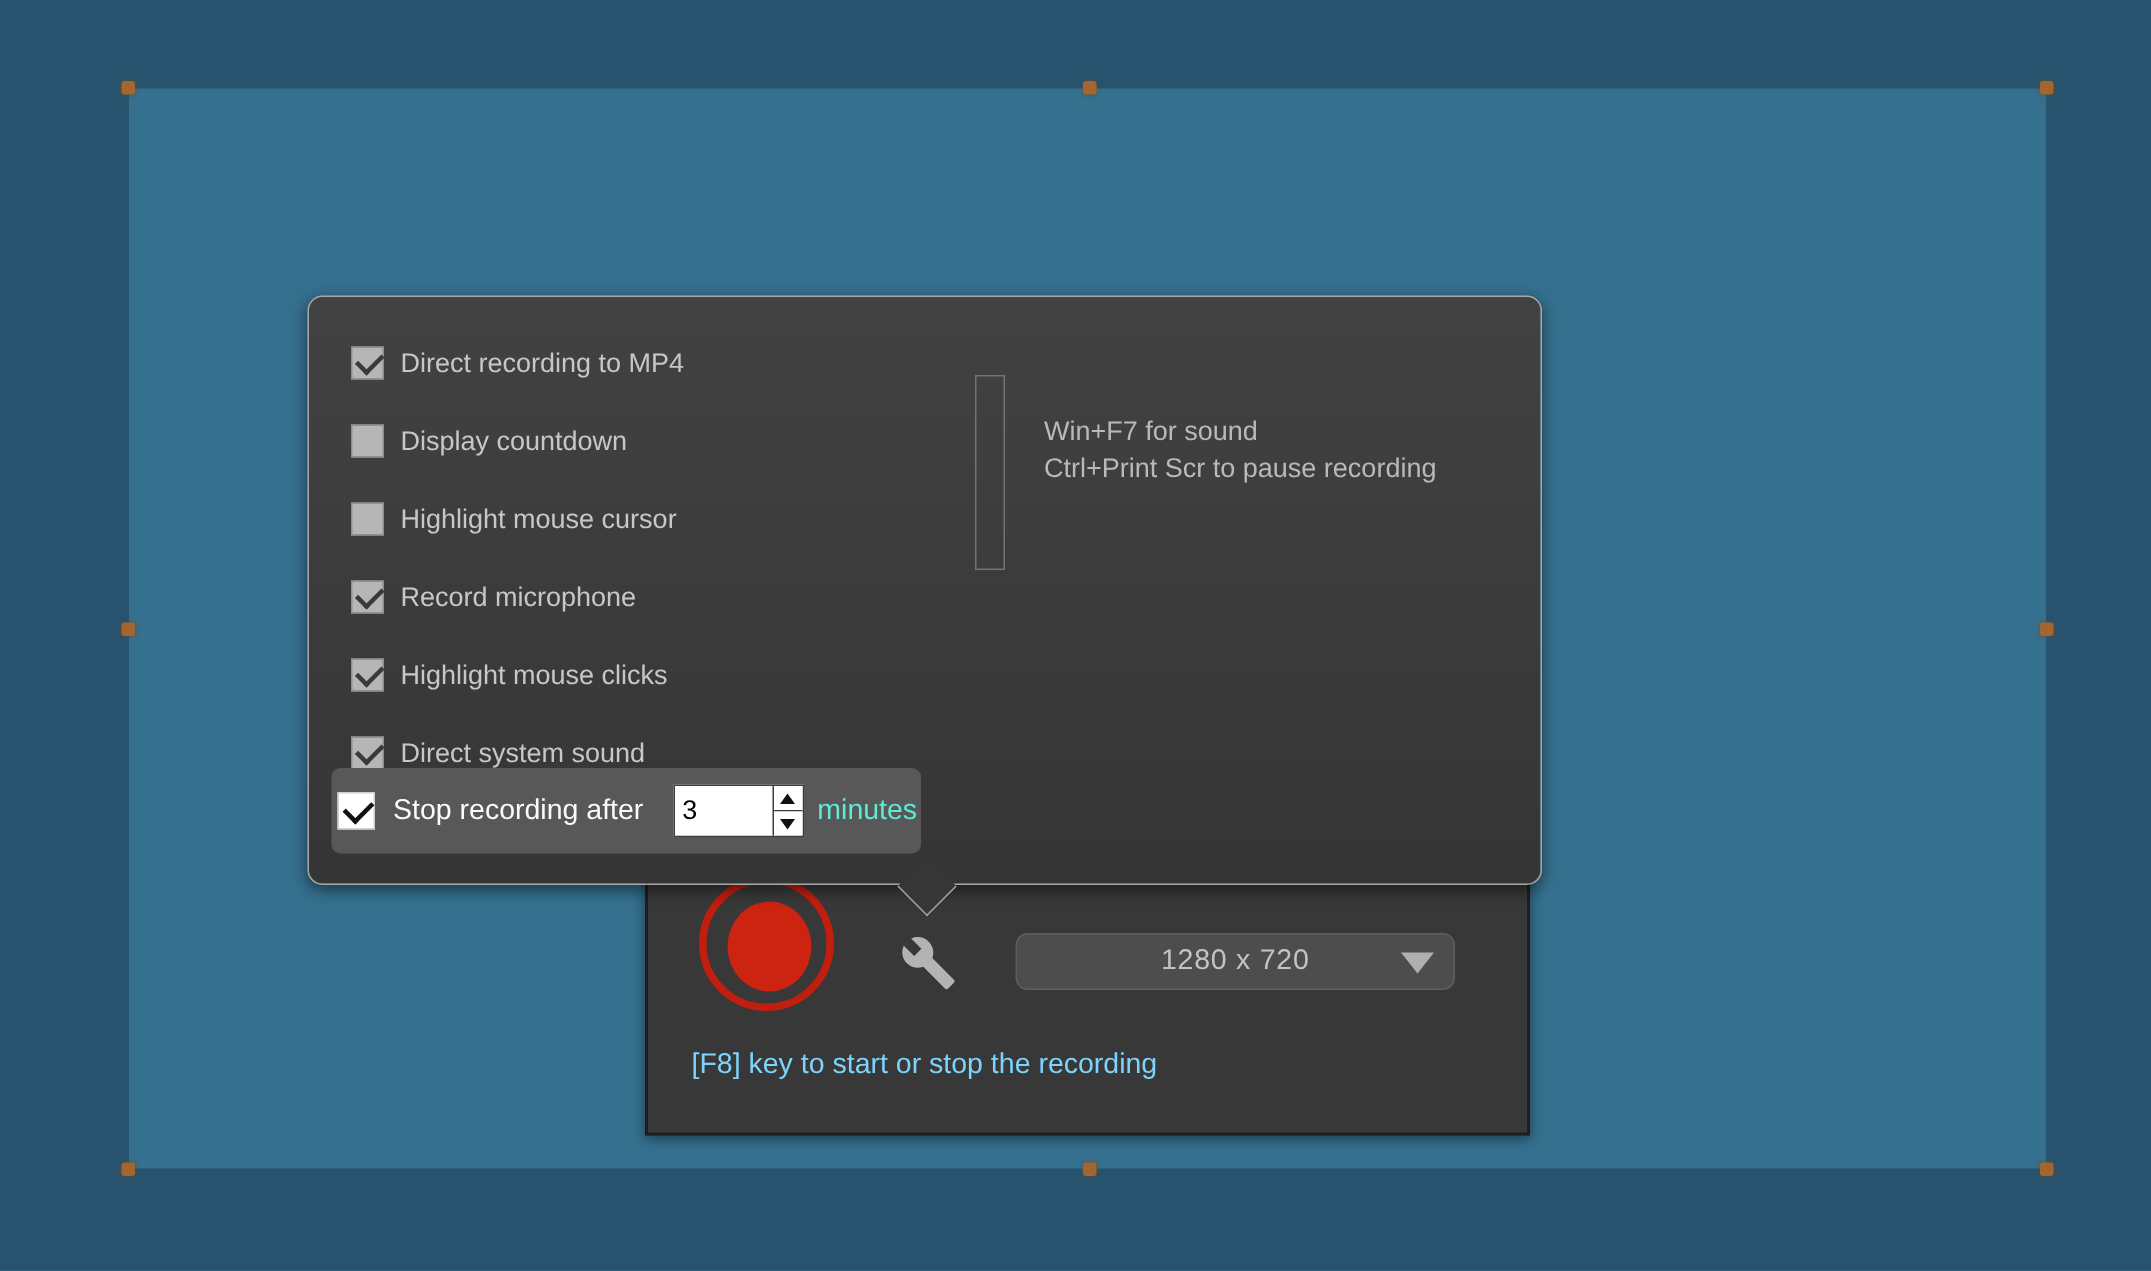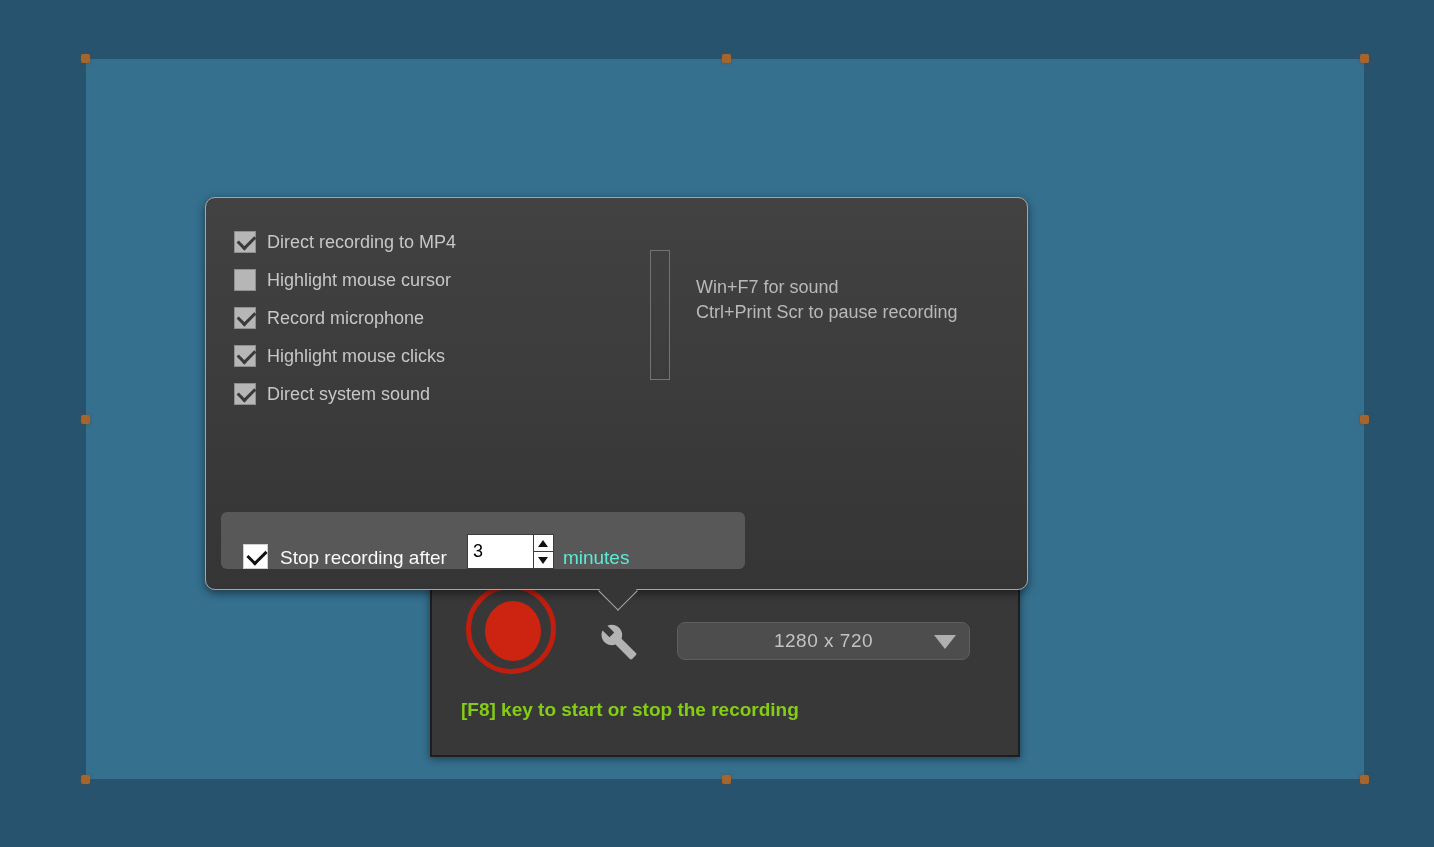--- a/index.html
+++ b/index.html
@@ -37,59 +37,59 @@
     position:absolute; left:245px; top:35px; width:293px; height:38px;
     background:#4D4D4D; border:1px solid #5E5E5E; border-radius:8px;
     display:flex; align-items:center; justify-content:center; cursor:pointer;
   }
   .res-dropdown .res-label { color:#C3C3C3; font-size:19px; letter-spacing:.5px; }
   .caret-down {
     position:absolute; right:13px; top:12px; width:0; height:0;
     border-left:11px solid transparent; border-right:11px solid transparent;
     border-top:14px solid #AFAFAF;
   }
-  .toolbar-hint { position:absolute; left:29px; top:112px; color:#84cc16; font-size:19px;font-weight:bold; }
+  .toolbar-hint { position:absolute; left:29px; top:112px; color:#7dd3fc; font-size:19px; }
 
   
   .settings-popup {
     position:absolute; left:205px; top:197px; width:823px; height:393px;
     background:linear-gradient(#424242,#353535);
     border:1px solid #A6A6A6; border-radius:10px; z-index:5;
     box-shadow:0 3px 10px rgba(0,0,0,.5);
   }
   .popup-notch {
     position:absolute; left:398px; top:379px; width:28px; height:28px;
     background:#363636; transform:rotate(45deg);
     border-right:1px solid #A6A6A6; border-bottom:1px solid #A6A6A6;
   }
   .options-list {
-    position:absolute; left:28px; top:33px; display:flex; flex-direction:column; row-gap:16px;
+    position:absolute; left:28px; top:33px; display:flex; flex-direction:column; row-gap:30px;
   }
   .option-row { display:flex; align-items:center; height:22px; cursor:pointer; }
   .cb {
     width:22px; height:22px; background:#B6B6B6; border:1px solid #8F8F8F;
     position:relative; flex:0 0 auto;
   }
   .cb.checked::after {
     content:""; position:absolute; left:3px; top:3px; width:14px; height:8px;
     border-left:3px solid #3A3A3A; border-bottom:3px solid #3A3A3A;
     transform:rotate(-45deg); transform-origin:center;
   }
   .option-row .opt-label { margin-left:11px; color:#C7C7C7; font-size:18px; }
 
   .divider-rect {
     position:absolute; left:444px; top:52px; width:20px; height:130px;
     border:1px solid #737373;
   }
   .hotkeys { position:absolute; left:490px; top:77px; color:#B9B9B9; font-size:18px; line-height:25px; }
 
   .stop-row {
-    position:absolute; left:15px; top:314px; width:524px; height:57px;
+    position:absolute; left:15px; top:314px; width:393px; height:57px;
     background:#585858; border-radius:6px;
-    display:flex; align-items:flex-end; padding-left:22px;
+    display:flex; align-items:center; padding-left:4px;
   }
   .cb-white { width:25px; height:25px; background:#FFFFFF; border:1px solid #CFCFCF; position:relative; flex:0 0 auto; cursor:pointer; }
   .cb-white.checked::after {
     content:""; position:absolute; left:4px; top:4px; width:15px; height:9px;
     border-left:3px solid #111; border-bottom:3px solid #111; transform:rotate(-45deg);
   }
   .stop-label { margin-left:12px; color:#FAFAFA; font-size:19px; }
   .spinner {
     margin-left:20px; width:87px; height:35px; background:#FFFFFF;
     border:1px solid #3C3C3C; display:flex; flex:0 0 auto;
@@ -141,20 +141,24 @@
 <div class="settings-popup">
   <div class="popup-notch"></div>
 
   <div class="options-list">
     <div class="option-row">
       <span class="cb checked"></span>
       <span class="opt-label">Direct recording to MP4</span>
     </div>
     <div class="option-row">
       <span class="cb"></span>
+      <span class="opt-label">Display countdown</span>
+    </div>
+    <div class="option-row">
+      <span class="cb"></span>
       <span class="opt-label">Highlight mouse cursor</span>
     </div>
     <div class="option-row">
       <span class="cb checked"></span>
       <span class="opt-label">Record microphone</span>
     </div>
     <div class="option-row">
       <span class="cb checked"></span>
       <span class="opt-label">Highlight mouse clicks</span>
     </div>

